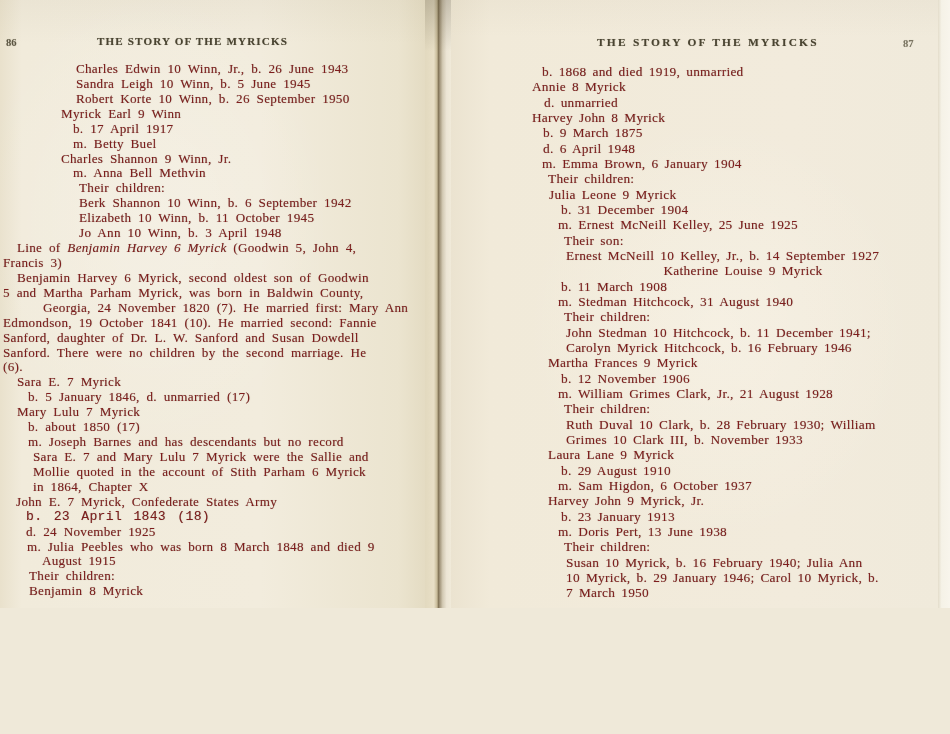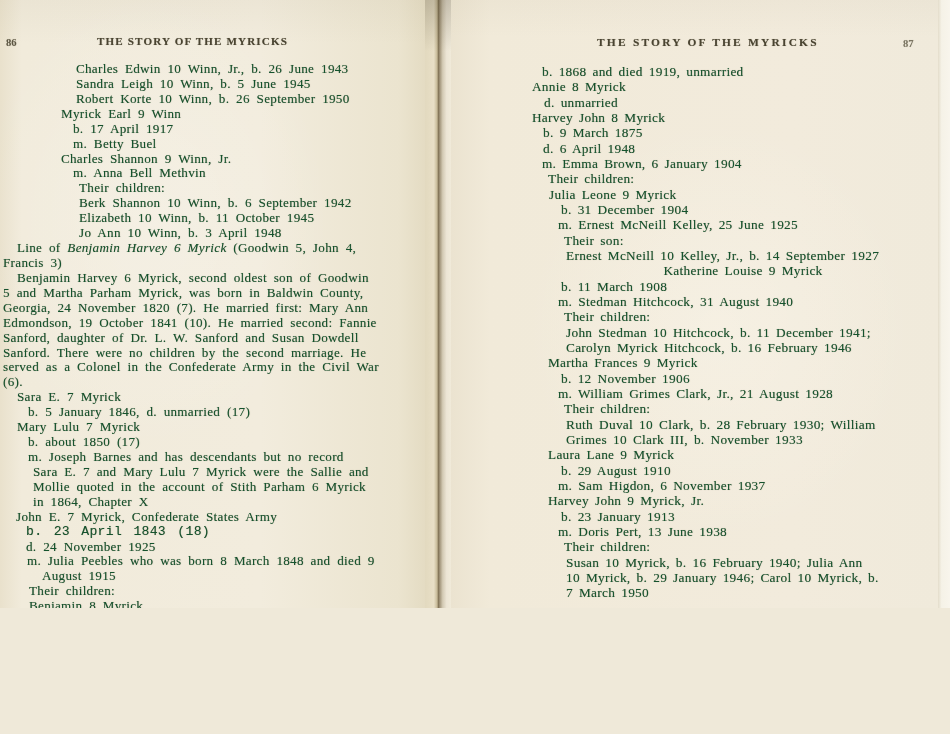--- a/index.html
+++ b/index.html
@@ -42,21 +42,21 @@
   #header-left  { left:97px;  top:35px; font-size:11px;   letter-spacing:1.2px; }
   #header-right { left:597px; top:36px; font-size:11.3px; letter-spacing:2.3px; }
 
   .page-number {
     position:absolute; font-size:10.5px; font-weight:bold; color:#5d5743;
     text-shadow: 0.3px 0.3px 0.8px rgba(93,87,67,0.4);
   }
   #pagenum-left  { left:6px;   top:37px; }
   #pagenum-right { left:903px; top:38px; opacity:0.8; }
 
-  .lines { position:absolute; color:#14532d; }
+  .lines { position:absolute; color:#7f1d1d; }
   .line  { white-space:nowrap; text-shadow: 0.25px 0.25px 0.7px rgba(87,81,61,0.55); }
   .lines-left  { left:2px;   top:62px; width:430px; font-size:13px;   letter-spacing:0.35px; word-spacing:3.2px; }
   .lines-left  .line { height:14.93px; line-height:14.93px; }
   .lines-right { left:531px; top:64px; width:406px; font-size:13.2px; letter-spacing:0.35px; word-spacing:2.4px; }
   .lines-right .line { height:15.33px; line-height:15.33px; }
   .italic { font-style:italic; }
 </style>
 </head>
 <body>
 
@@ -85,25 +85,24 @@
       <div class="line" style="padding-left: 59px;">Charles Shannon 9 Winn, Jr.</div>
       <div class="line" style="padding-left: 71px;">m. Anna Bell Methvin</div>
       <div class="line" style="padding-left: 77px;">Their children:</div>
       <div class="line" style="padding-left: 77px;">Berk Shannon 10 Winn, b. 6 September 1942</div>
       <div class="line" style="padding-left: 77px;">Elizabeth 10 Winn, b. 11 October 1945</div>
       <div class="line" style="padding-left: 77px;">Jo Ann 10 Winn, b. 3 April 1948</div>
       <div class="line" style="padding-left: 15px;"><span>Line of </span><span class="italic">Benjamin Harvey 6 Myrick</span><span> (Goodwin 5, John 4,</span></div>
       <div class="line" style="padding-left: 1px;">Francis 3)</div>
       <div class="line" style="padding-left: 15px;">Benjamin Harvey 6 Myrick, second oldest son of Goodwin</div>
       <div class="line" style="padding-left: 1px;">5 and Martha Parham Myrick, was born in Baldwin County,</div>
-      <div class="line" style="padding-left: 1px;">Georgia, 24 November 1820 (7). He married first: Mary Ann</div>
+      <div class="line" style="padding-left: 1px; margin-left: 40px;">Georgia, 24 November 1820 (7). He married first: Mary Ann</div>
       <div class="line" style="padding-left: 1px;">Edmondson, 19 October 1841 (10). He married second: Fannie</div>
       <div class="line" style="padding-left: 1px;">Sanford, daughter of Dr. L. W. Sanford and Susan Dowdell</div>
       <div class="line" style="padding-left: 1px;">Sanford. There were no children by the second marriage. He</div>
-      <div class="line" style="padding-left: 1px;">served as a Colonel in the Confederate Army in the Civil War</div>
       <div class="line" style="padding-left: 1px;">(6).</div>
       <div class="line" style="padding-left: 15px;">Sara E. 7 Myrick</div>
       <div class="line" style="padding-left: 26px;">b. 5 January 1846, d. unmarried (17)</div>
       <div class="line" style="padding-left: 15px;">Mary Lulu 7 Myrick</div>
       <div class="line" style="padding-left: 26px;">b. about 1850 (17)</div>
       <div class="line" style="padding-left: 26px;">m. Joseph Barnes and has descendants but no record</div>
       <div class="line" style="padding-left: 31px;">Sara E. 7 and Mary Lulu 7 Myrick were the Sallie and</div>
       <div class="line" style="padding-left: 31px;">Mollie quoted in the account of Stith Parham 6 Myrick</div>
       <div class="line" style="padding-left: 31px;">in 1864, Chapter X</div>
       <div class="line" style="padding-left: 14px;">John E. 7 Myrick, Confederate States Army</div>
@@ -136,21 +135,21 @@
       <div class="line" style="padding-left: 35px;">John Stedman 10 Hitchcock, b. 11 December 1941;</div>
       <div class="line" style="padding-left: 35px;">Carolyn Myrick Hitchcock, b. 16 February 1946</div>
       <div class="line" style="padding-left: 17px;">Martha Frances 9 Myrick</div>
       <div class="line" style="padding-left: 30px;">b. 12 November 1906</div>
       <div class="line" style="padding-left: 27px;">m. William Grimes Clark, Jr., 21 August 1928</div>
       <div class="line" style="padding-left: 33px;">Their children:</div>
       <div class="line" style="padding-left: 35px;">Ruth Duval 10 Clark, b. 28 February 1930; William</div>
       <div class="line" style="padding-left: 35px;">Grimes 10 Clark III, b. November 1933</div>
       <div class="line" style="padding-left: 17px;">Laura Lane 9 Myrick</div>
       <div class="line" style="padding-left: 30px;">b. 29 August 1910</div>
-      <div class="line" style="padding-left: 27px;">m. Sam Higdon, 6 November 1937</div>
+      <div class="line" style="padding-left: 27px;">m. Sam Higdon, 6 October 1937</div>
       <div class="line" style="padding-left: 17px;">Harvey John 9 Myrick, Jr.</div>
       <div class="line" style="padding-left: 30px;">b. 23 January 1913</div>
       <div class="line" style="padding-left: 27px;">m. Doris Pert, 13 June 1938</div>
       <div class="line" style="padding-left: 33px;">Their children:</div>
       <div class="line" style="padding-left: 35px;">Susan 10 Myrick, b. 16 February 1940; Julia Ann</div>
       <div class="line" style="padding-left: 35px;">10 Myrick, b. 29 January 1946; Carol 10 Myrick, b.</div>
       <div class="line" style="padding-left: 35px;">7 March 1950</div>
       <div class="line" style="padding-left: 17px; margin-top: 31px;">Sara Edna 9 Myrick</div>
       <div class="line" style="padding-left: 29px;">b. 2 September 1915</div>
       <div class="line" style="padding-left: 27px;">m. Erwin Walter Stoltz, 30 November 1947</div>

